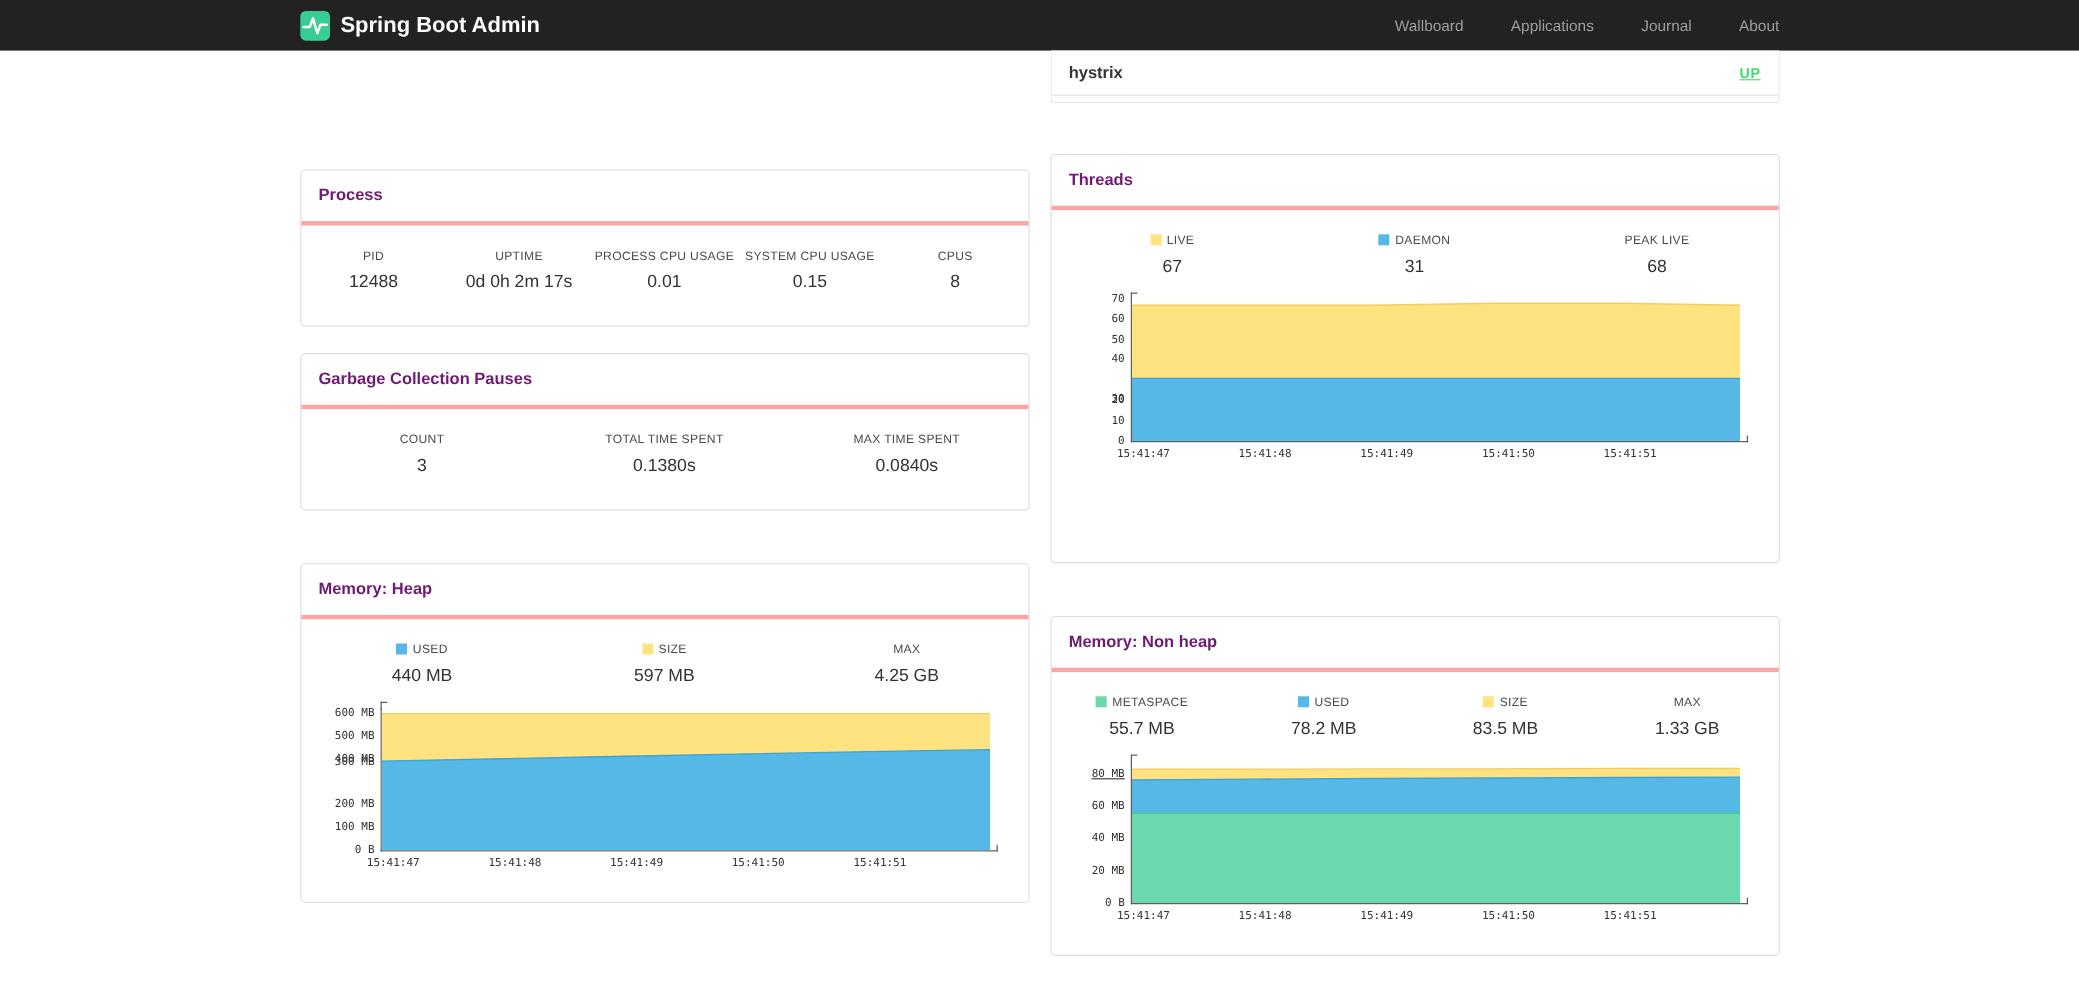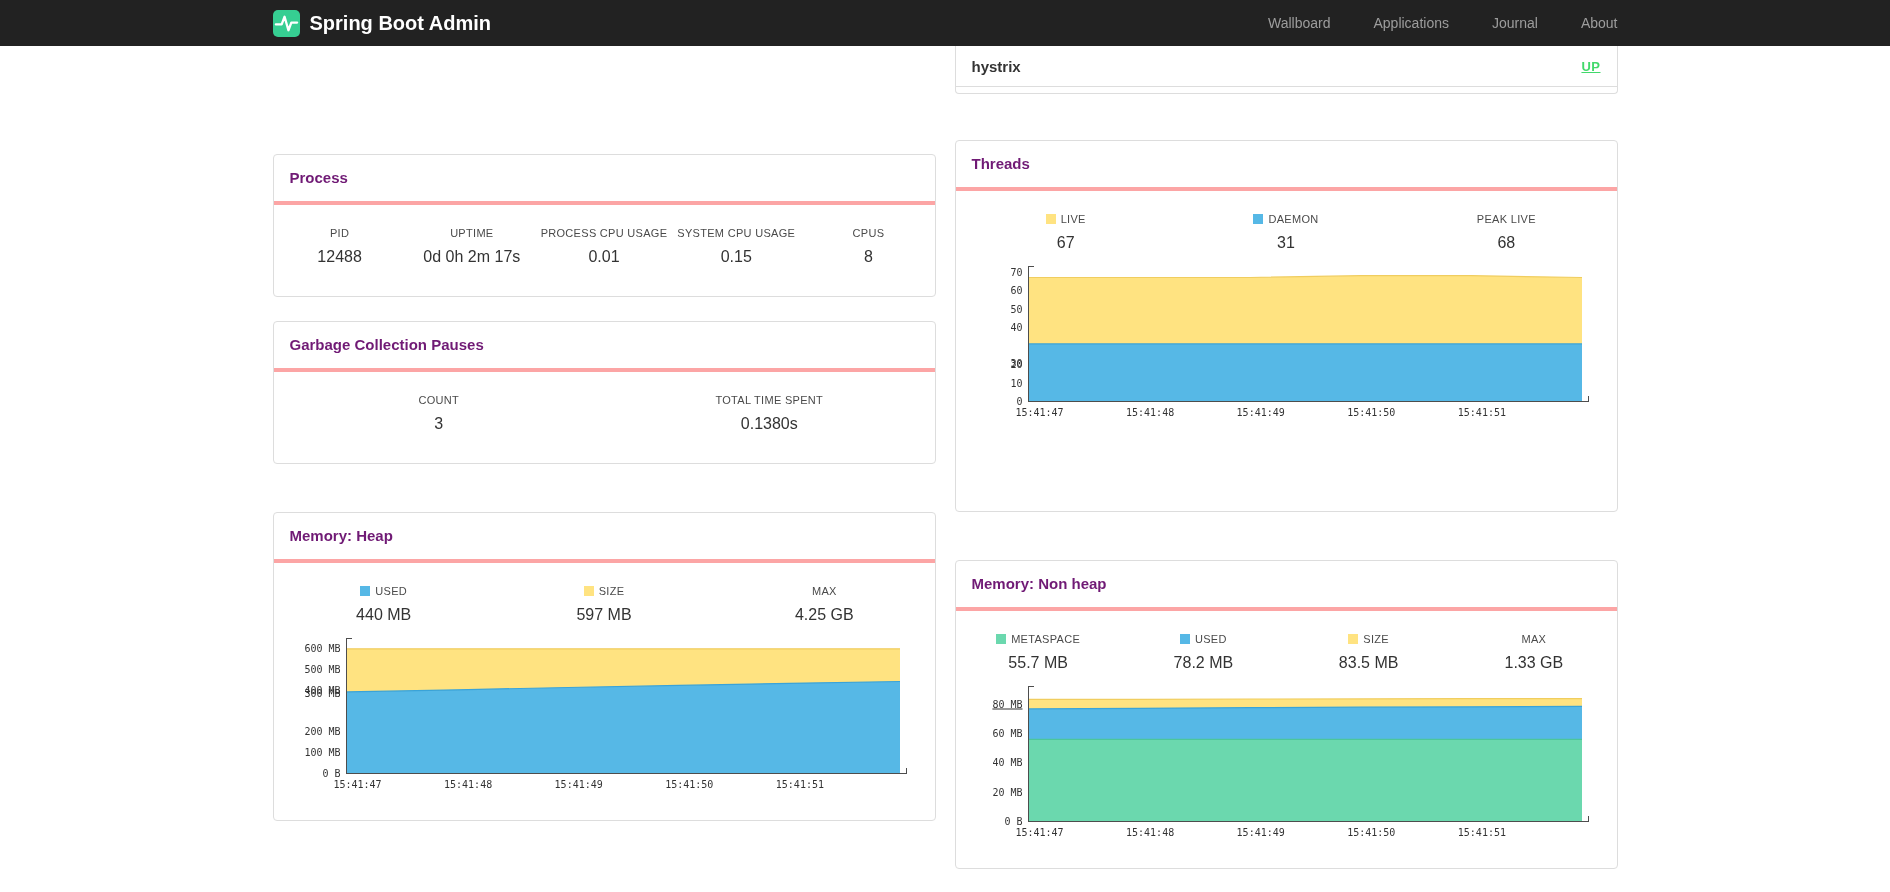--- a/index.html
+++ b/index.html
@@ -126,20 +126,24 @@
             <div class="stat">
               <div class="stat-label">COUNT</div>
               <div class="stat-value">3</div>
             </div>
 
             <div class="stat">
               <div class="stat-label">TOTAL TIME SPENT</div>
               <div class="stat-value">0.1380s</div>
             </div>
 
+            <div class="stat">
+              <div class="stat-label">MAX TIME SPENT</div>
+              <div class="stat-value">0.0840s</div>
+            </div>
           </div>
       </div>
 
       <div class="panel panel-mem">
         <div class="panel-h">Memory: Heap</div>
         <div class="stats">
 
             <div class="stat">
               <div class="stat-label">
                 <span class="sq" style="background: rgb(86, 184, 230);"></span><span>USED</span>

